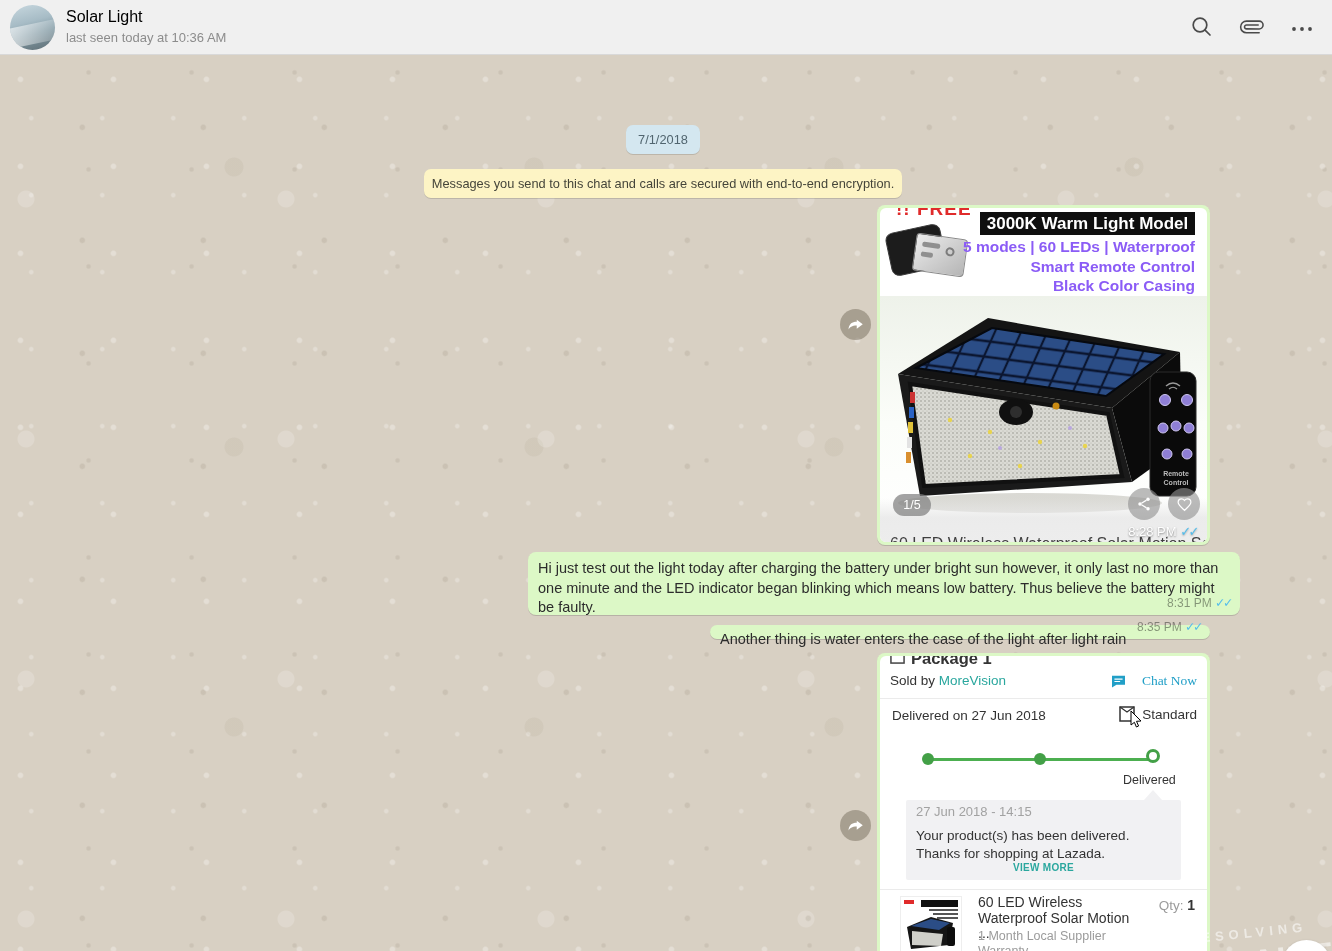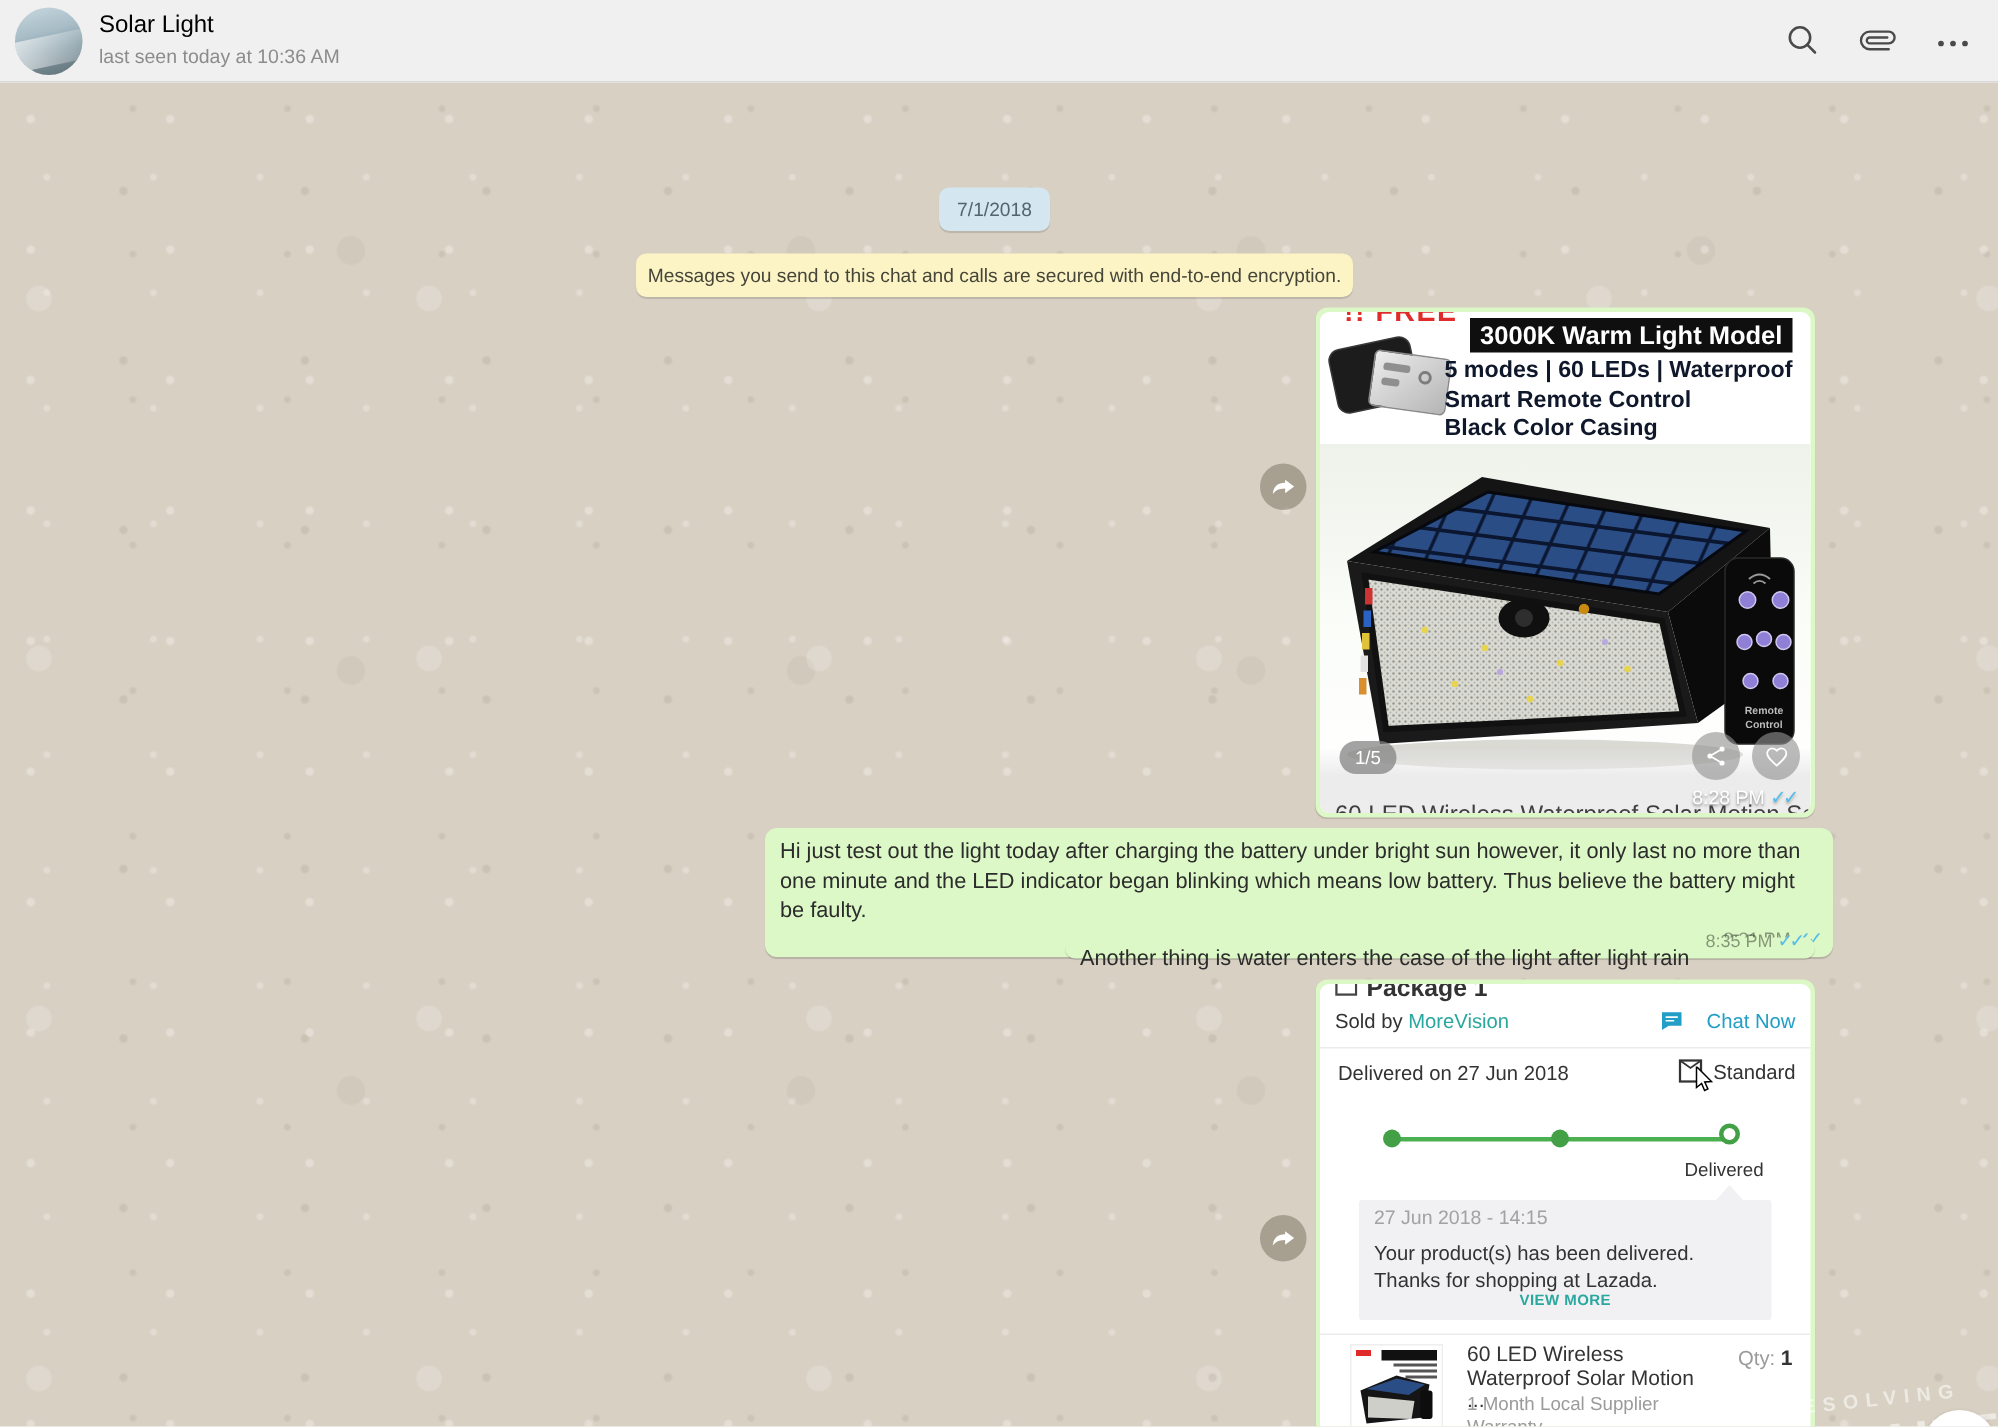--- a/index.html
+++ b/index.html
@@ -42,21 +42,21 @@
   .checks { color:#53bdeb; letter-spacing:-2.5px; font-size:12.5px; }
 
   
   .fwd { position:absolute; width:31px; height:31px; border-radius:50%; background:rgba(128,118,102,.55);
          display:flex; align-items:center; justify-content:center; cursor:pointer; }
 
   
   .free { position:absolute; left:16px; top:-10px; font-size:19px; font-weight:800; color:#e02b2b; letter-spacing:1px; white-space:nowrap; }
   .banner { position:absolute; left:100px; right:12px; top:4px; height:23px; background:#0f0f0f; color:#fff;
             font-size:17px; font-weight:700; text-align:center; line-height:23px; white-space:nowrap; }
-  .specs { position:absolute; right:12px; top:29px; font-size:15.5px; font-weight:700; color:#0f172a; line-height:19.5px; white-space:nowrap; }
+  .specs { position:absolute; right:12px; top:29px; text-align:right; font-size:15.5px; font-weight:700; color:#8b5cf6; line-height:19.5px; white-space:nowrap; }
   .tool { position:absolute; left:6px; top:10px; width:84px; height:70px; }
   .tool-wallet { position:absolute; left:2px; top:10px; width:56px; height:44px; border-radius:8px; background:#1c1c1c; border:1px solid #3a3a3a; transform:rotate(-12deg); }
   .tool-card { position:absolute; left:28px; top:18px; width:52px; height:38px; border-radius:4px;
                background:linear-gradient(135deg,#ececec,#b5b5b5); border:1px solid #8a8a8a; transform:rotate(8deg); }
   .tool-card i { position:absolute; background:#8f8f8f; border-radius:2px; }
   .photo { position:absolute; left:0; right:0; top:88px; height:230px;
            background:linear-gradient(180deg,#eef2ea 0%,#fbfdf9 55%,#ffffff 100%); }
   .counter { position:absolute; left:13px; top:286px; width:38px; height:22px; border-radius:11px;
              background:rgba(128,128,128,.72); color:#fff; font-size:12.5px; text-align:center; line-height:22px; }
   .round-ov { position:absolute; top:280px; width:32px; height:32px; border-radius:50%; background:rgba(145,145,145,.62);
@@ -65,21 +65,21 @@
                background:linear-gradient(180deg, rgba(235,235,235,0) 0%, rgba(232,232,232,.85) 45%, #ededed 100%); }
   .img-time { position:absolute; right:10px; top:316px; font-size:13px; color:#fff; text-shadow:0 1px 2px rgba(0,0,0,.45); white-space:nowrap; }
   .img-time .checks { font-size:13px; text-shadow:0 1px 2px rgba(0,0,0,.3); }
   .caption { position:absolute; left:10px; top:327px; font-size:16px; color:#3f3f3f; white-space:nowrap; }
 
   
   .oc { font-size:13.5px; color:#333; }
   .oc-pkg { position:absolute; left:10px; top:-7px; font-size:16.5px; font-weight:700; color:#333; display:flex; align-items:center; gap:6px; }
   .oc-row2 { position:absolute; left:10px; right:10px; top:17px; height:20px; }
   .teal { color:#2aa79e; }
-  .chatnow { position:absolute; right:0; top:0; color:#219fc7; cursor:pointer; display:flex; align-items:center; gap:16px; }
+  .chatnow { position:absolute; right:0; top:0; color:#219fc7; cursor:pointer; display:flex; align-items:center; gap:16px;font-family:Liberation Serif, serif; }
   .oc-div { position:absolute; left:0; right:0; height:1px; background:#ebebeb; }
   .oc-delrow { position:absolute; left:12px; top:52px; }
   .oc-std { position:absolute; right:10px; top:49px; display:flex; align-items:center; gap:6px; }
   .track-line { position:absolute; left:48px; right:53px; top:102px; height:3px; background:#4caf50; }
   .dot { position:absolute; width:12px; height:12px; border-radius:50%; background:#43a047; top:97px; }
   .dot-open { position:absolute; width:14px; height:14px; border-radius:50%; background:#fff; border:3px solid #43a047; top:93px; }
   .track-label { position:absolute; top:117px; font-size:12.5px; color:#333; }
   .tip-tri { position:absolute; width:0; height:0; border-left:9px solid transparent; border-right:9px solid transparent; border-bottom:10px solid #f1f1f3; }
   .graybox { position:absolute; left:26px; top:144px; width:275px; height:80px; background:#f1f1f3; border-radius:2px; }
   .gb-time { position:absolute; left:10px; top:4px; font-size:13px; color:#a2a2a2; }
@@ -228,21 +228,21 @@
               <path d="M12 20.3l-1.3-1.2C5.9 14.8 3 12.2 3 8.9 3 6.3 5.1 4.2 7.7 4.2c1.6 0 3.2.8 4.3 2.1 1.1-1.3 2.7-2.1 4.3-2.1 2.6 0 4.7 2.1 4.7 4.7 0 3.3-2.9 5.9-7.7 10.2L12 20.3z" fill="none" stroke="#fff" stroke-width="1.7"></path>
             </svg>
         </div>
         <div class="img-time">
           <span>8:28 PM</span>&nbsp;<span class="checks">✓✓</span>
         </div>
         <div class="caption">60 LED Wireless Waterproof Solar Motion Sensor Lights</div>
       </div>
     </div>
 
-    <div class="bubble" style="left:510px; top:497px; width:712px; height:86px; padding:7px 10px;">
+    <div class="bubble" style="left:528px; top:497px; width:712px; height:63px; padding:7px 10px;">
       <div class="msg-text">Hi just test out the light today after charging the battery under bright sun however, it only last no more than one minute and the LED indicator began blinking which means low battery. Thus believe the battery might be faulty.</div>
       <div class="msg-meta">
         <span>8:31 PM</span>&nbsp;<span class="checks">✓✓</span>
       </div>
     </div>
 
     <div class="bubble" style="left:710px; top:570px; width:500px; height:14px; padding:5px 84px 5px 10px;">
       <div class="msg-text" style="white-space:nowrap;">Another thing is water enters the case of the light after light rain</div>
       <div class="msg-meta">
         <span>8:35 PM</span>&nbsp;<span class="checks">✓✓</span>

